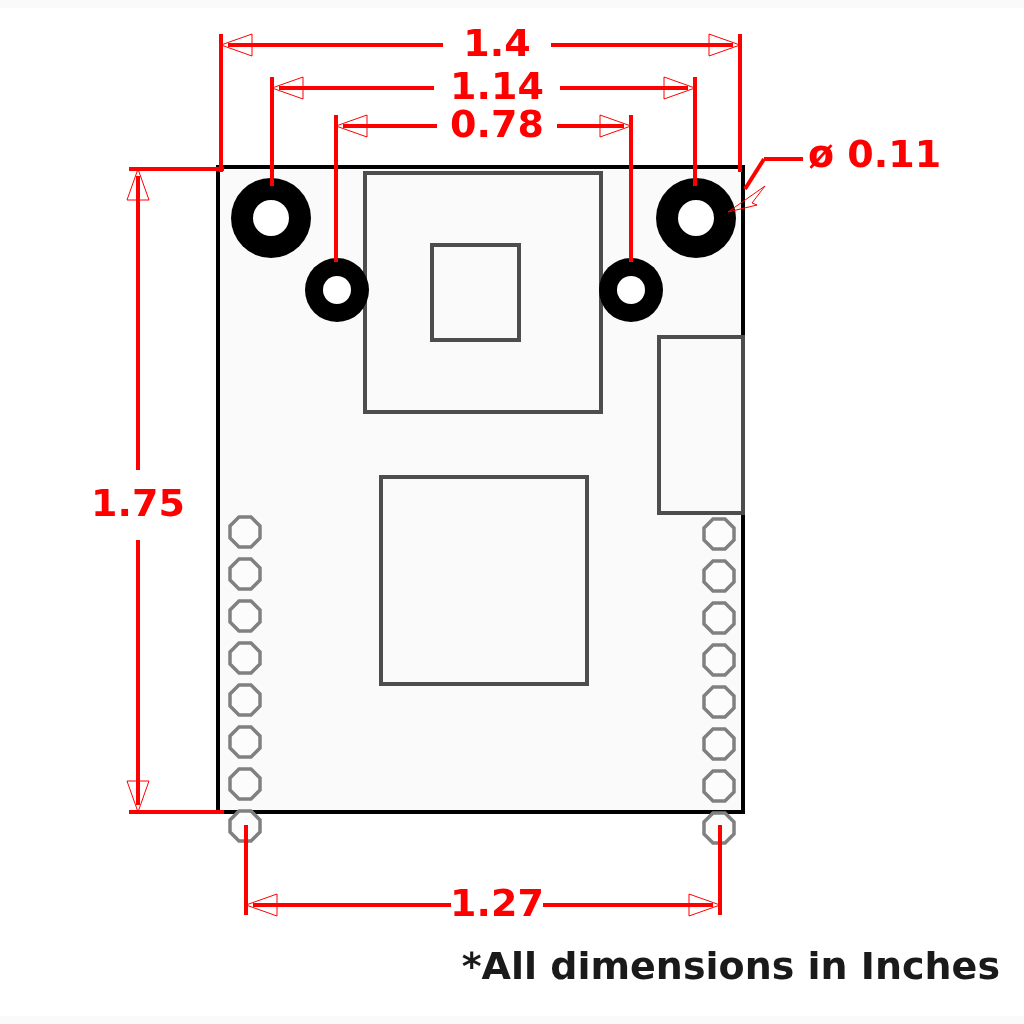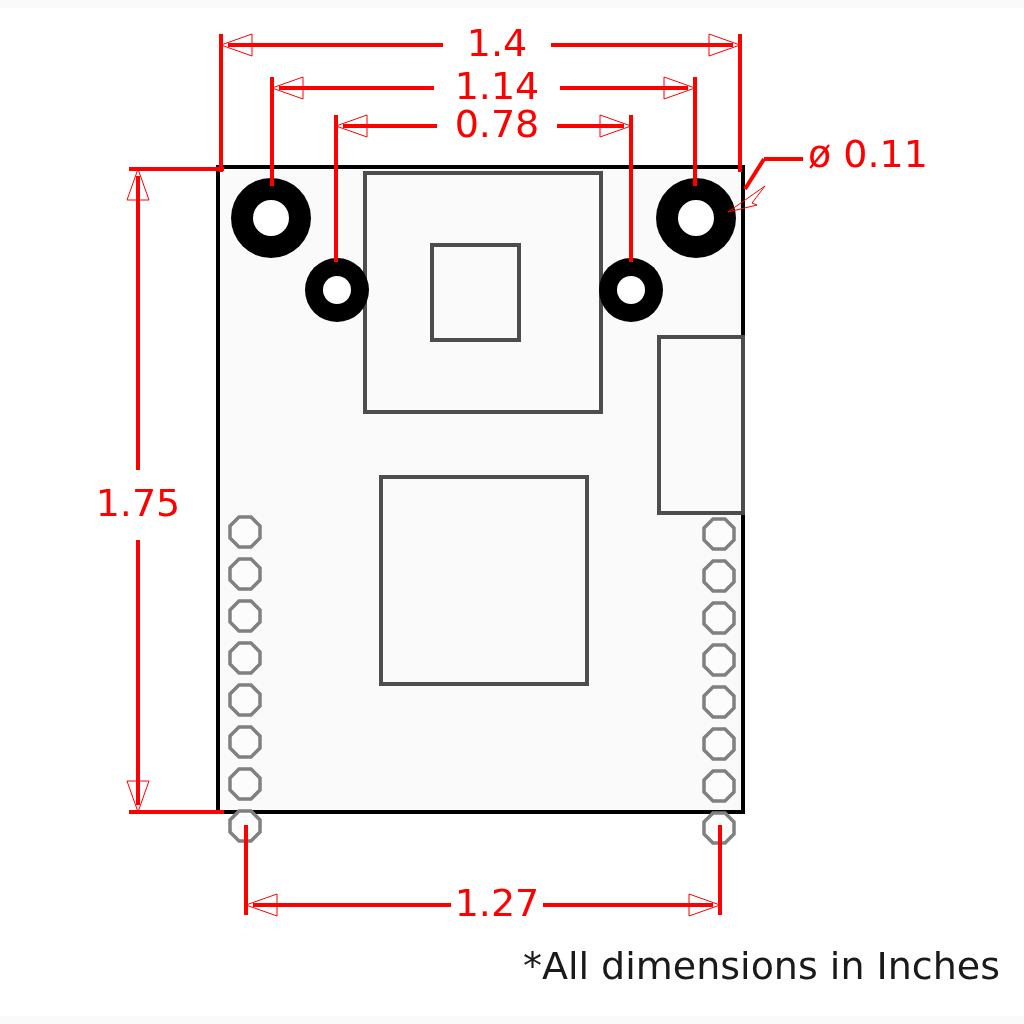--- a/index.html
+++ b/index.html
@@ -10,20 +10,21 @@
   body {
     width: 1024px;
     height: 1024px;
     font-family: "DejaVu Sans", sans-serif;
     overflow: hidden;
   }
   #drawing-root {
     position: relative;
     width: 1024px;
     height: 1024px;
+    font-weight: bold;
   }
   svg#drawing {
     display: block;
     width: 1024px;
     height: 1024px;
   }
   .dim-text {
     font-family: "DejaVu Sans", sans-serif;
     font-size: 38px;
     fill: #ff0000;

